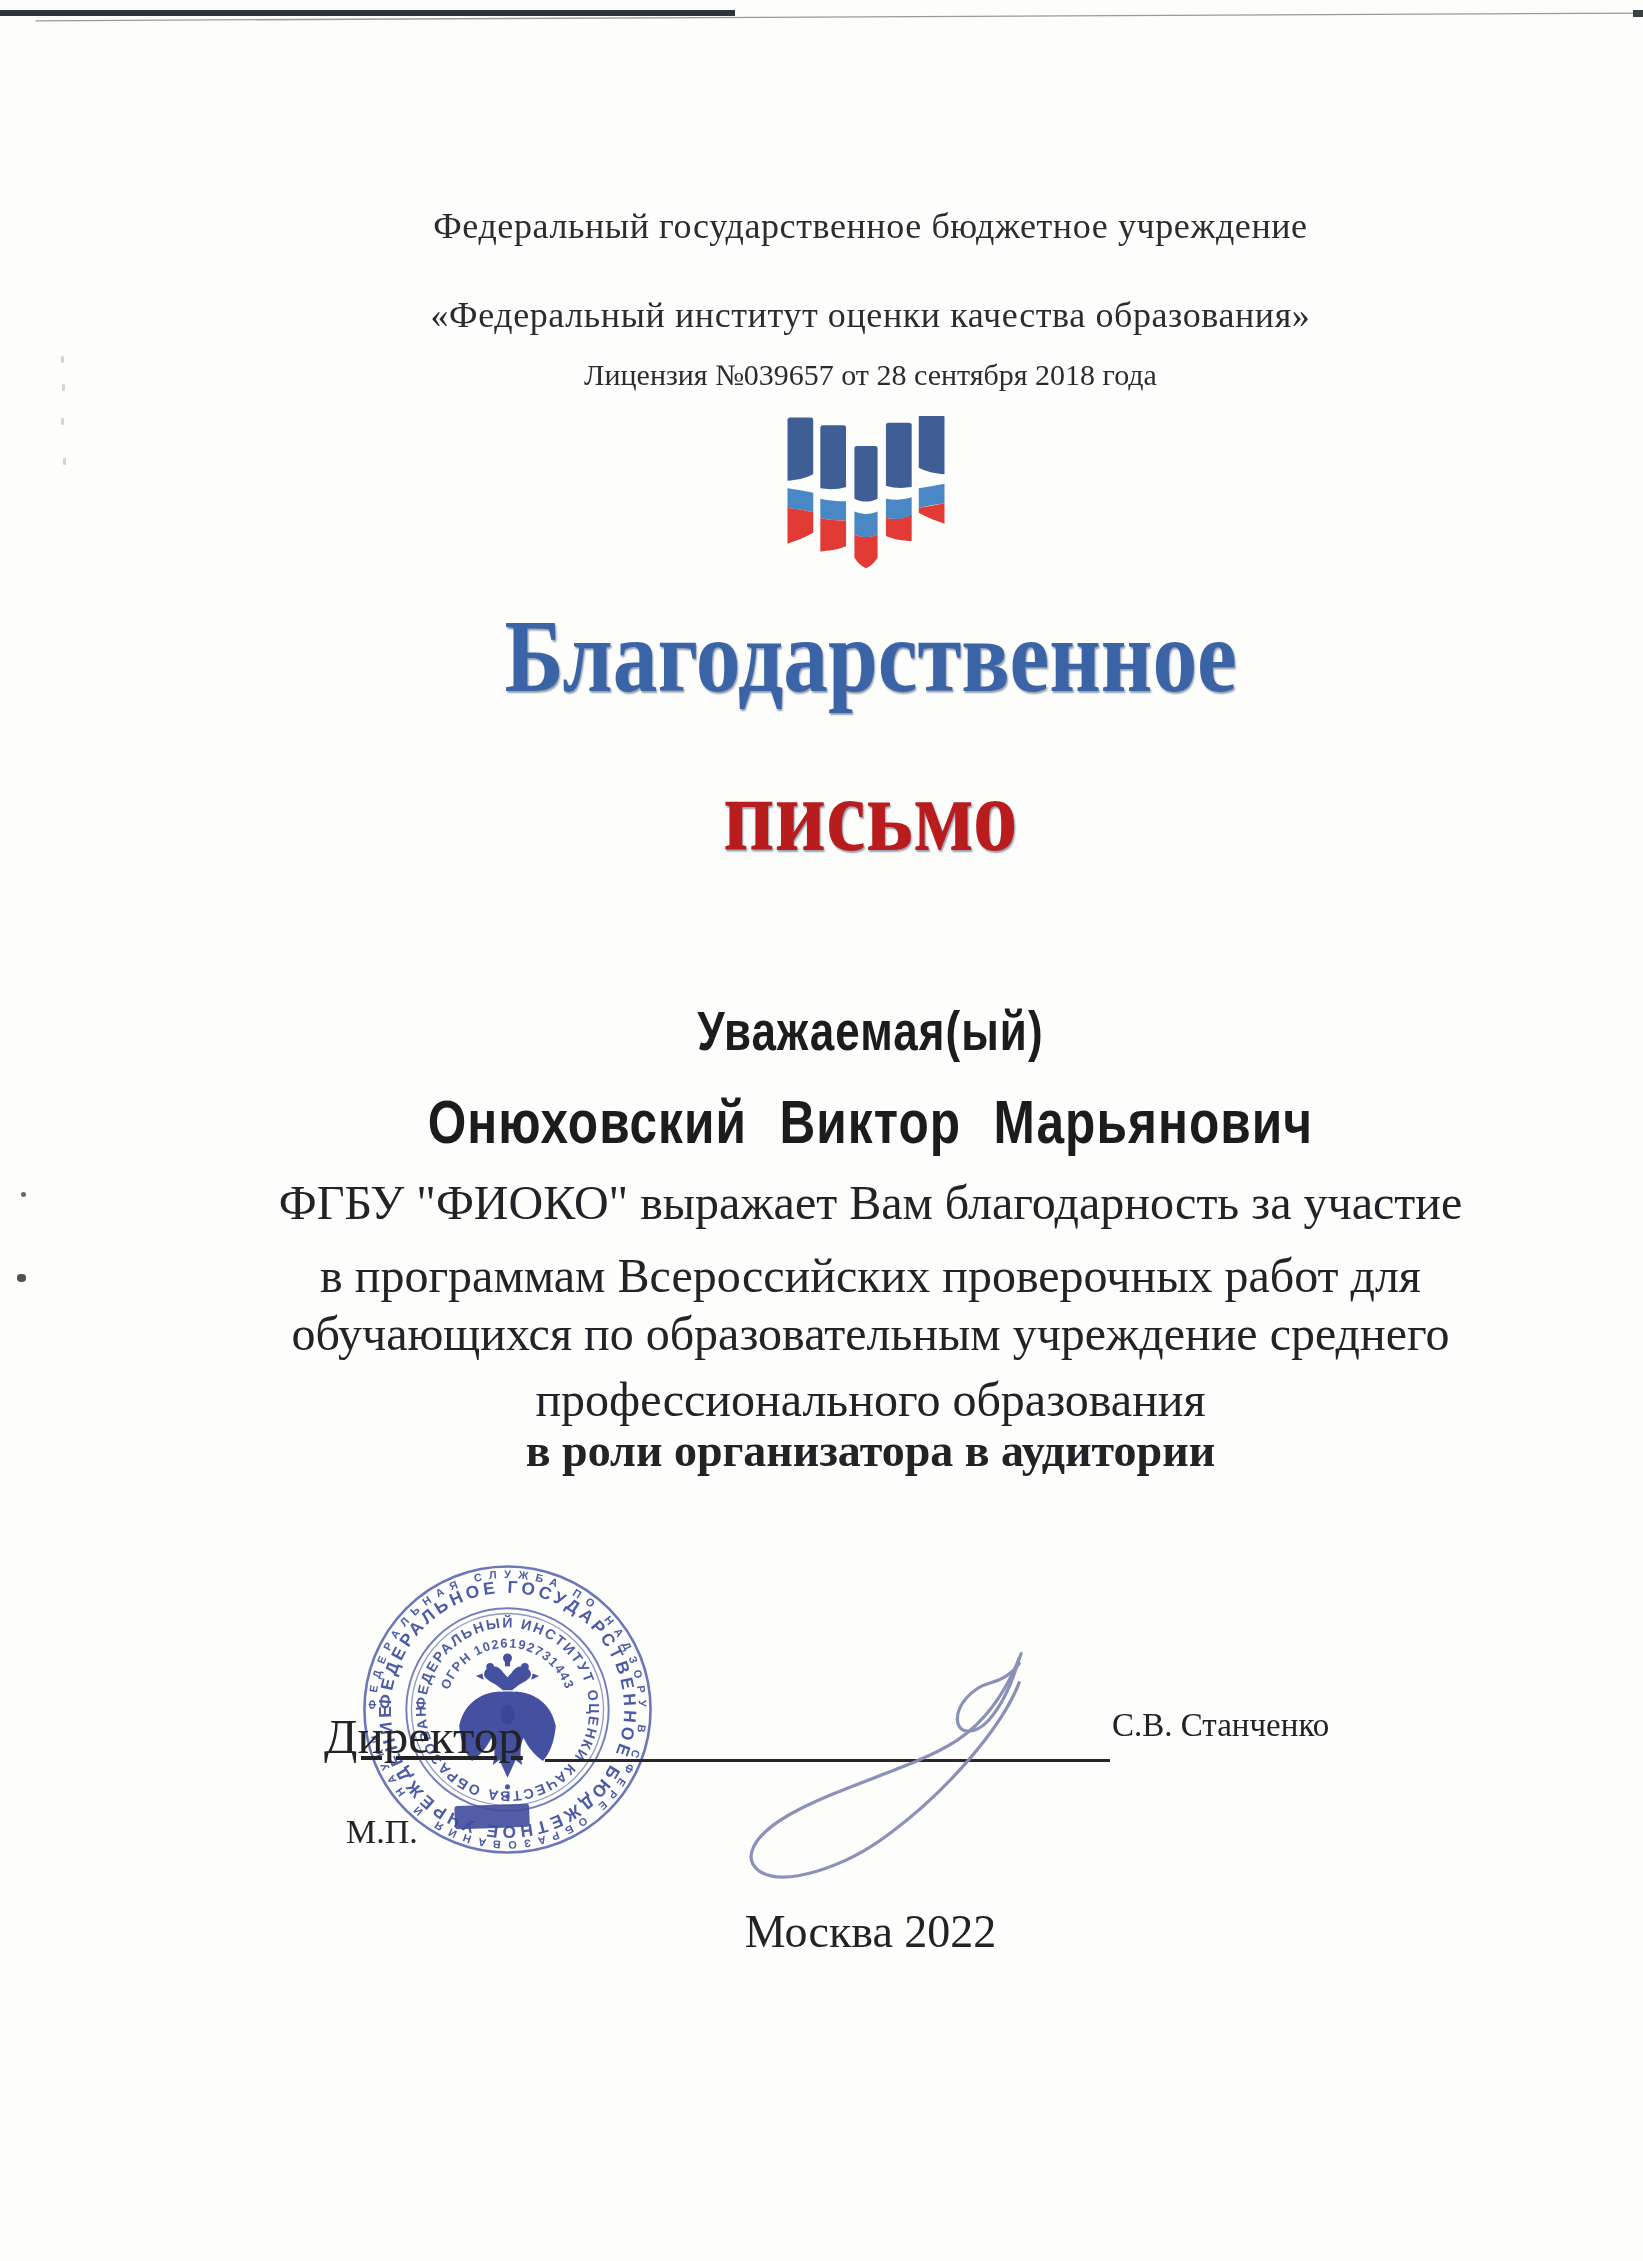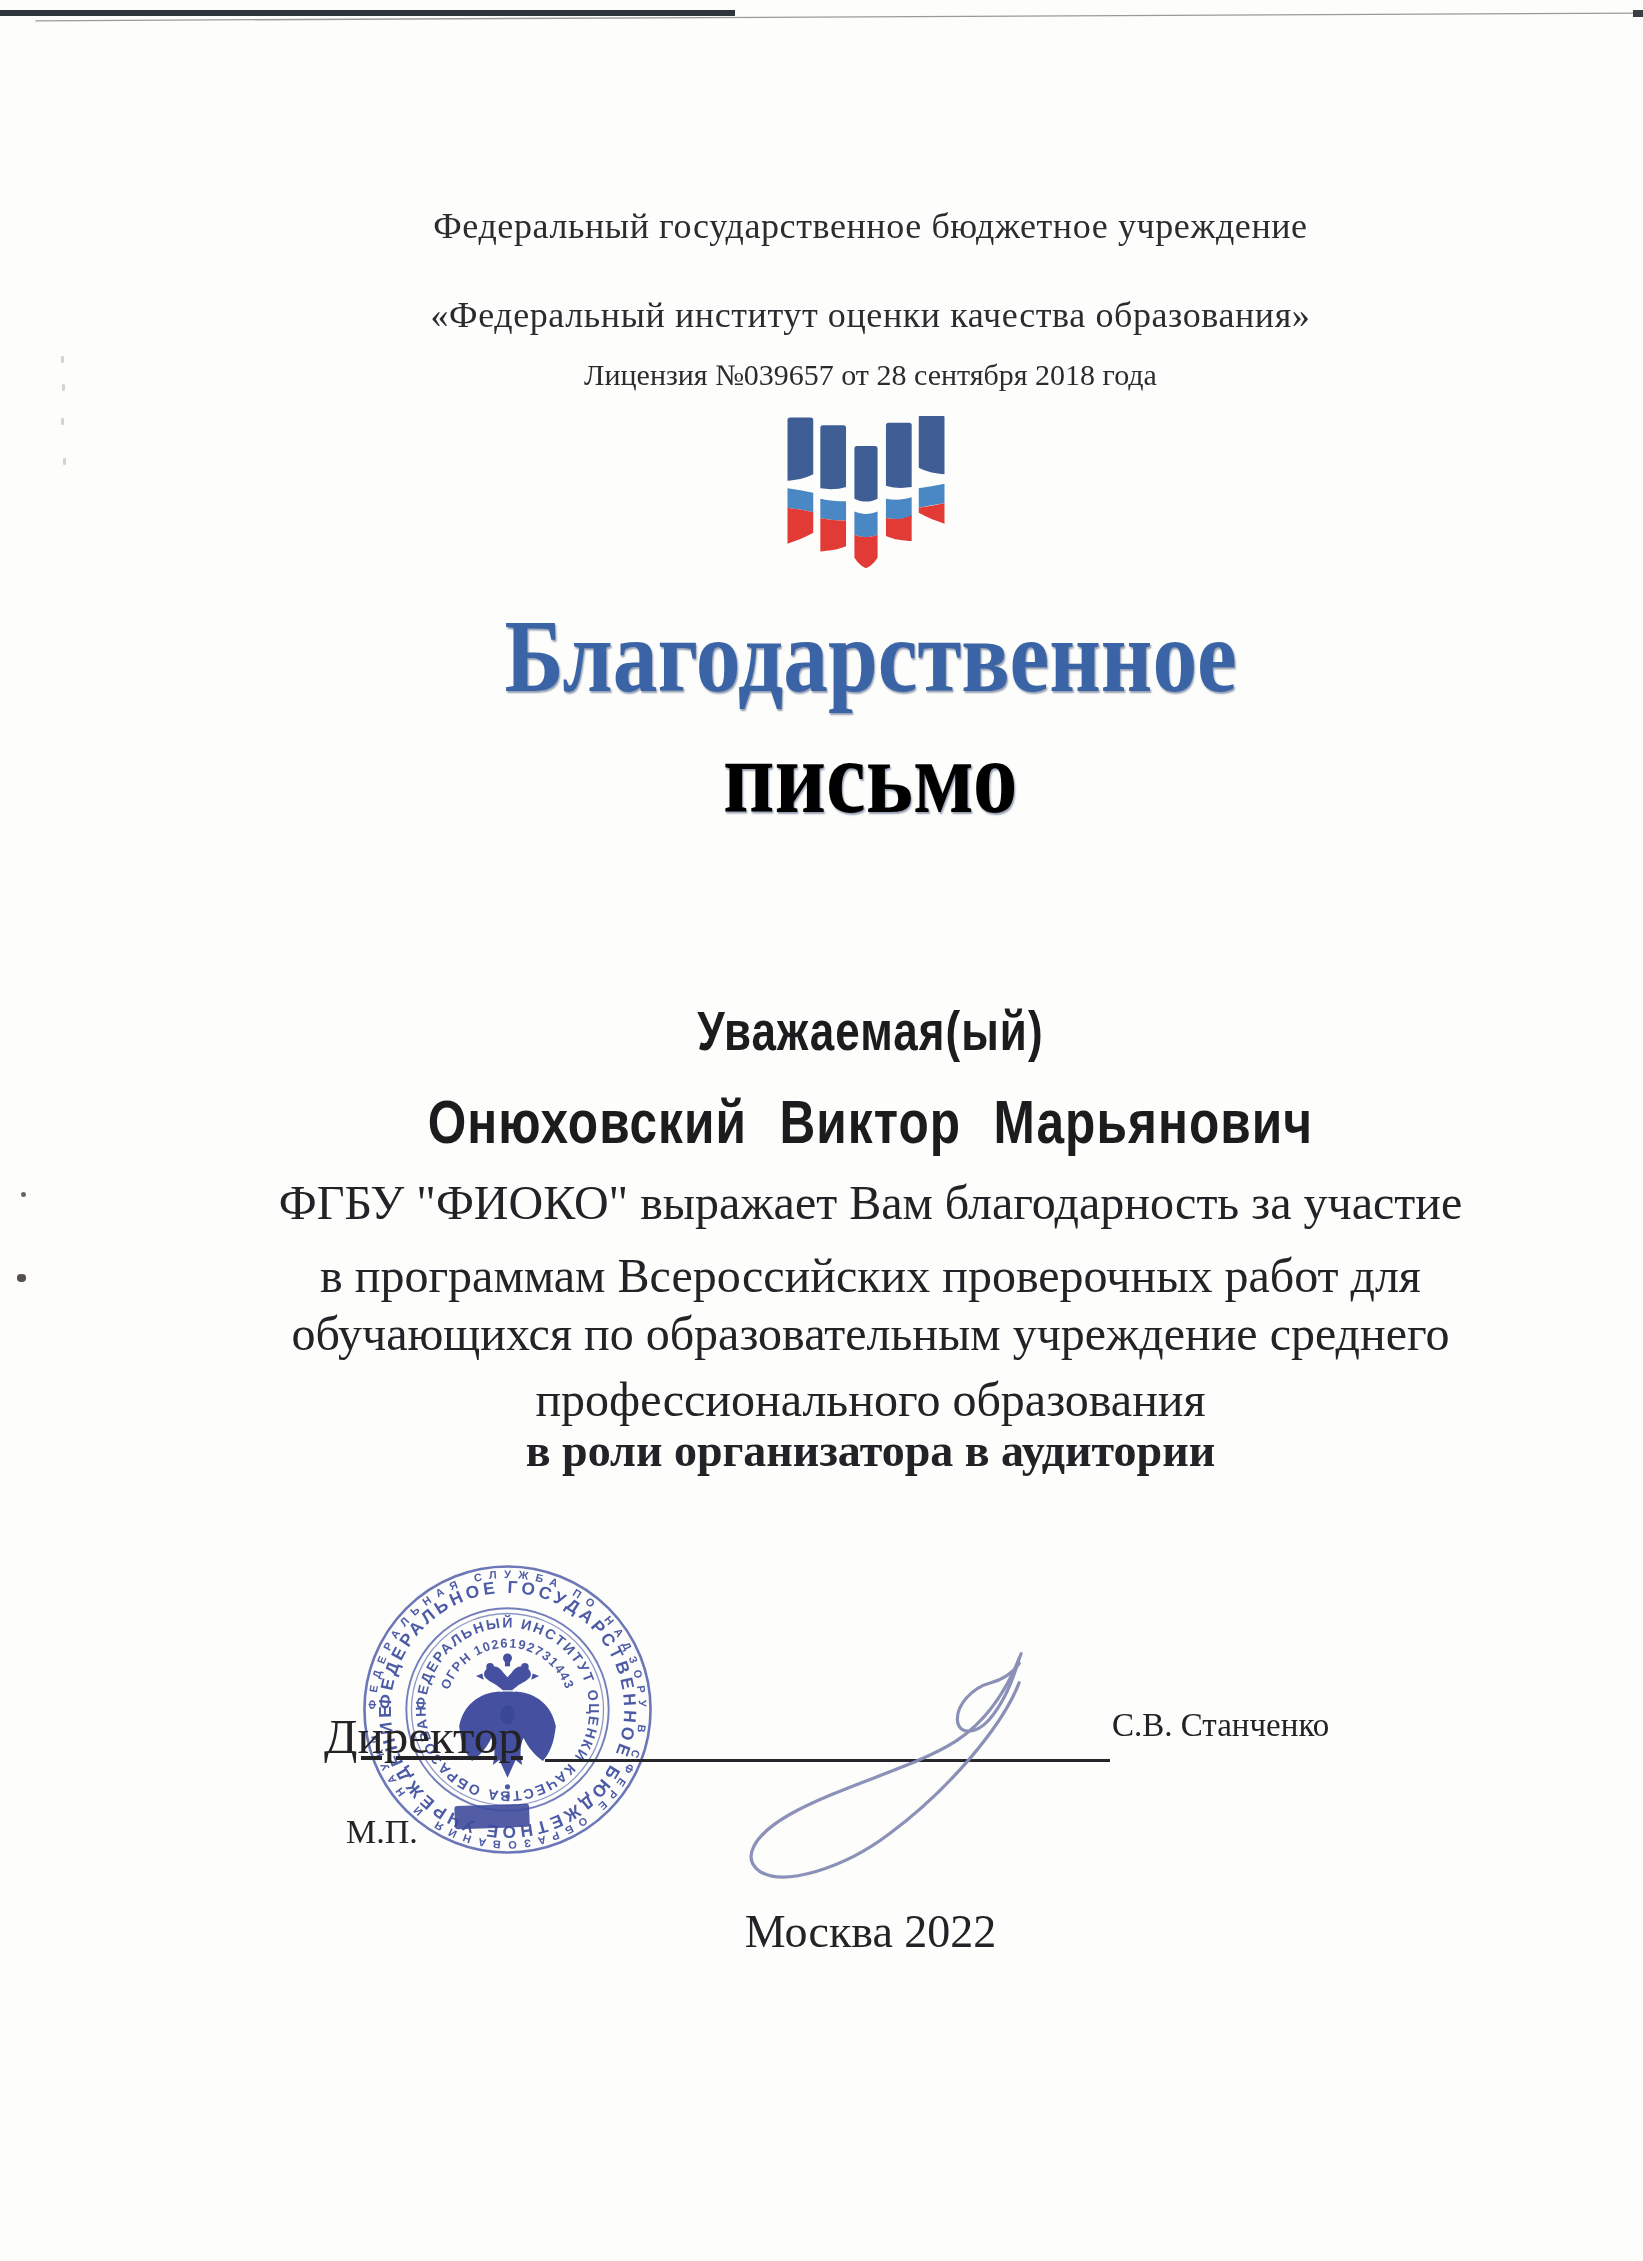--- a/index.html
+++ b/index.html
@@ -16,21 +16,21 @@
   .sans{font-family:"Liberation Sans","DejaVu Sans",sans-serif;}
   .condense{display:inline-block;transform:scaleX(0.8);transform-origin:50% 50%;}
   .condense2{display:inline-block;transform:scaleX(0.86);transform-origin:50% 50%;}
 
   .hdr1{top:208px;font-size:36px;letter-spacing:0.6px;color:#2b2b30;}
   .hdr2{top:280px;font-size:36px;letter-spacing:0.6px;color:#2b2b30;margin-top:17px;}
   .hdr3{top:360px;font-size:30px;color:#2c2c30;}
 
   .title1{top:604px;font-size:104px;font-weight:bold;color:#3b64a6;
           text-shadow:1.3px 1.9px 1.9px rgba(23,45,88,.45);}
-  .title2{top:725px;font-size:104px;font-weight:bold;color:#000000;
+  .title2{top:763px;font-size:104px;font-weight:bold;color:#b91c1c;
           text-shadow:1.3px 1.9px 1.9px rgba(23,45,88,.45);}
 
   .salut{top:1004px;font-size:55px;font-weight:bold;color:#1c1c1f;letter-spacing:1.3px;}
   .recip{top:1091px;font-size:62px;font-weight:bold;color:#1c1c1f;letter-spacing:1.3px;word-spacing:22px;}
 
   .b1{top:1179px;font-size:48px;}
   .b2{top:1252px;font-size:48px;}
   .b3{top:1310px;font-size:48px;}
   .b4{top:1376px;font-size:48px;}
   .b5{top:1428px;font-size:46px;font-weight:bold;}

